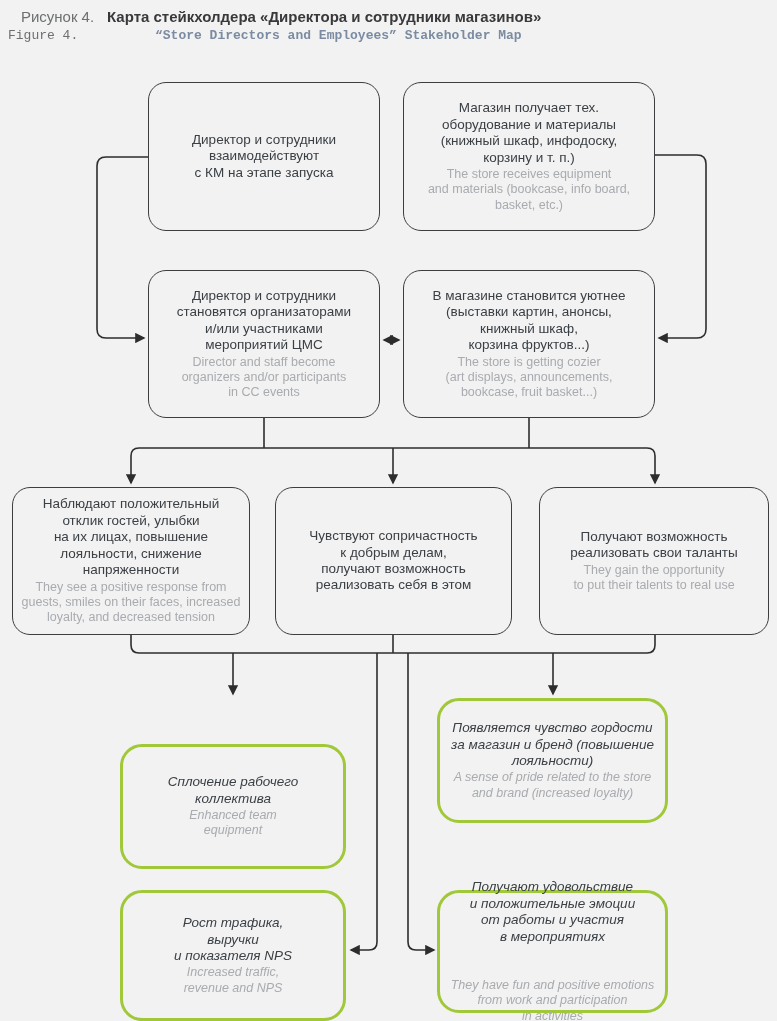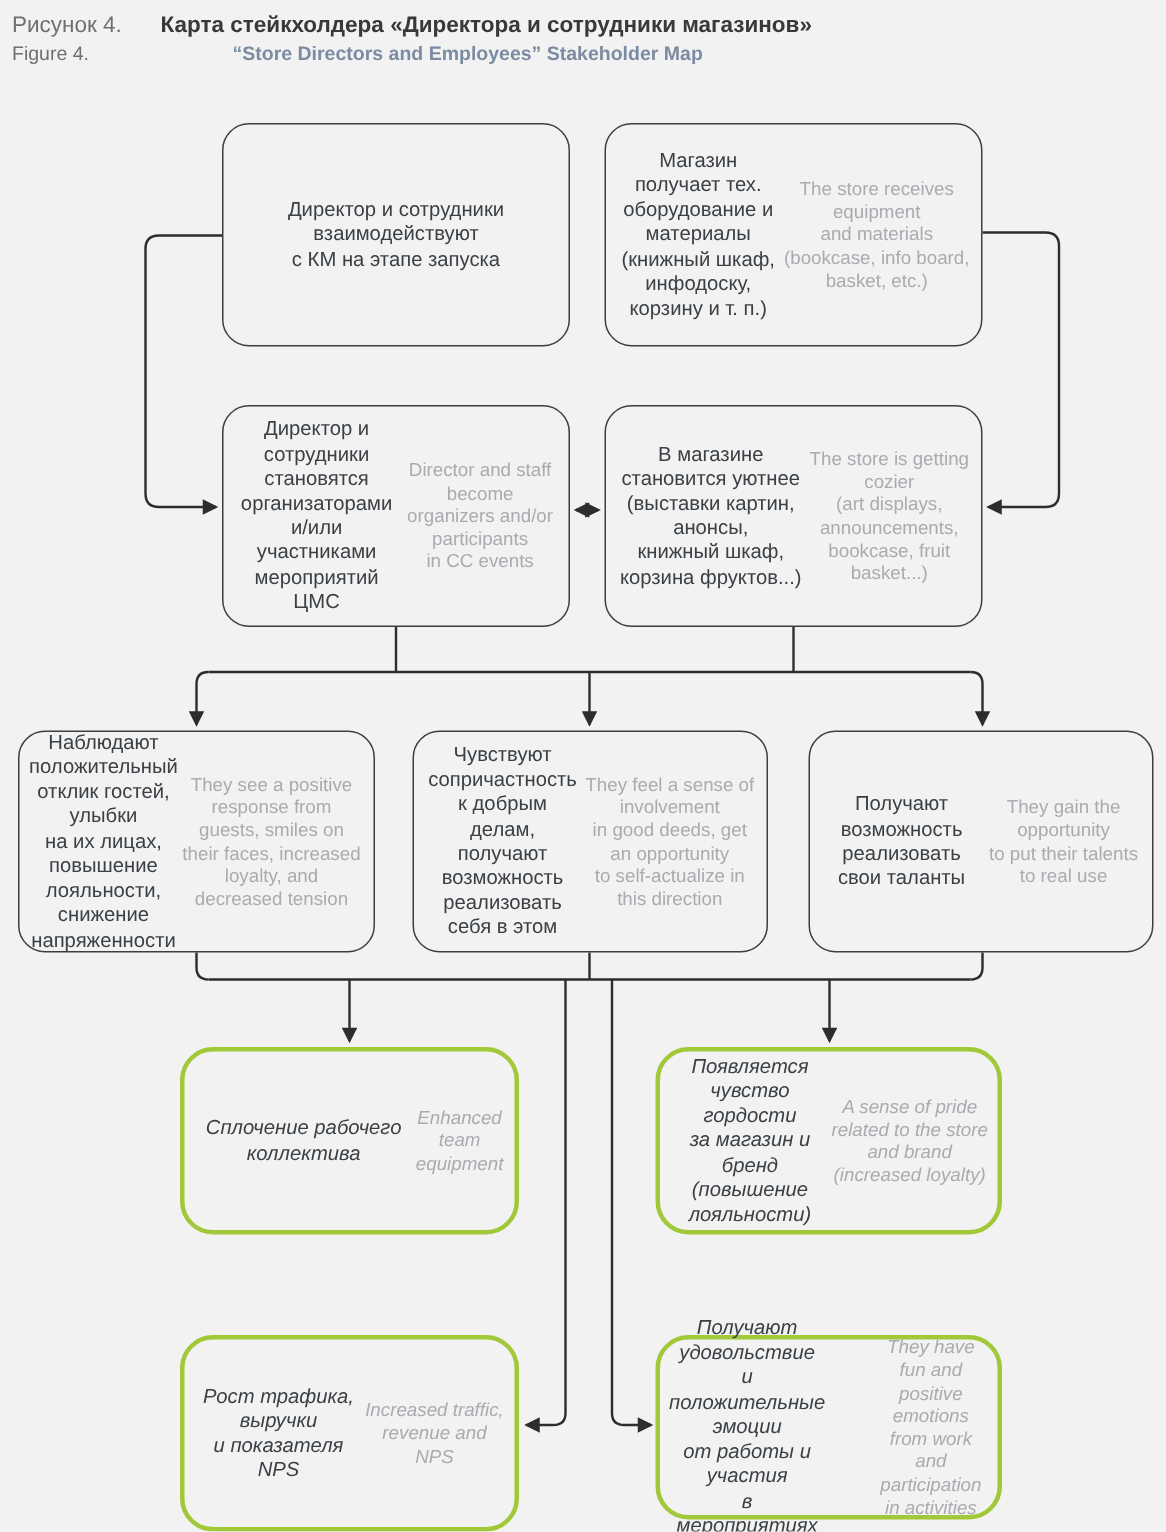--- a/index.html
+++ b/index.html
@@ -13,34 +13,34 @@
     --cap-dark:#39393b;
     --cap-blue:#7b8ba1;
   }
   html,body{margin:0;padding:0;}
   body{background:var(--bg);font-family:"Liberation Sans","DejaVu Sans",sans-serif;}
   #canvas{position:relative;width:777px;height:1021px;background:var(--bg);overflow:hidden;}
 
   
   .caption{position:absolute;left:8px;top:8px;}
   .cap-line1{font-size:15px;line-height:18px;color:var(--cap-gray);}
-  .cap-label{display:inline-block;width:99px;color:var(--cap-gray);font-weight:400;}
+  .cap-label{display:inline-block;width:99px;color:var(--cap-gray);font-weight:400;text-align:center;}
   .cap-title{color:var(--cap-dark);font-weight:700;}
-  .cap-line2{font-size:13px;line-height:17px;margin-top:1px;color:var(--cap-gray);}
+  .cap-line2{font-size:13px;line-height:17px;margin-top:1px;color:var(--cap-gray);font-family:Liberation Mono, monospace;}
   .cap-label2{display:inline-block;width:147px;color:var(--cap-gray);font-weight:400;}
   .cap-sub{color:var(--cap-blue);font-weight:700;}
 
   
   svg.wires{position:absolute;left:0;top:0;z-index:0;}
   svg.wires path{fill:none;stroke:var(--line);stroke-width:1.6;}
   svg.wires .ah{fill:var(--line);stroke:none;}
 
   
   .node{position:absolute;z-index:1;box-sizing:border-box;background:var(--bg);
-        display:flex;flex-direction:row;justify-content:center;align-items:center;
+        display:flex;flex-direction:column;justify-content:center;align-items:center;
         text-align:center;padding:8px 6px;}
   .node.dark{border:1.5px solid var(--box-border);border-radius:18px;}
   .node.green{border:3px solid var(--green);border-radius:22px;font-style:italic;}
   .ru{color:var(--ru);font-size:13.5px;line-height:1.22;white-space:pre-line;font-weight:400;}
   .en{color:var(--en);font-size:12.5px;line-height:1.22;white-space:pre-line;margin-top:1px;}
 
   .n1{left:148px;top:82px;width:232px;height:149px}
   .n2{left:403px;top:82px;width:252px;height:149px}
   .n3{left:148px;top:270px;width:232px;height:148px}
   .n4{left:403px;top:270px;width:252px;height:148px}
@@ -141,33 +141,30 @@
     <div class="en">They see a positive response from
 guests, smiles on their faces, increased
 loyalty, and decreased tension</div>
   </div>
 
   <div class="node dark n6">
     <div class="ru">Чувствуют сопричастность
 к добрым делам,
 получают возможность
 реализовать себя в этом</div>
-    <div class="en">They feel a sense of involvement
-in good deeds, get an opportunity
-to self-actualize in this direction</div>
   </div>
 
   <div class="node dark n7">
     <div class="ru">Получают возможность
 реализовать свои таланты</div>
     <div class="en">They gain the opportunity
 to put their talents to real use</div>
   </div>
 
-  <div class="node green n8" style="border-color: rgb(160, 200, 56);">
+  <div class="node green n8" style="border-color: rgb(160, 200, 56); margin-top: 46px;">
     <div class="ru">Сплочение рабочего коллектива</div>
     <div class="en">Enhanced team
 equipment</div>
   </div>
 
   <div class="node green n9" style="border-color: rgb(160, 200, 56);">
     <div class="ru">Появляется чувство гордости
 за магазин и бренд (повышение
 лояльности)</div>
     <div class="en">A sense of pride related to the store

